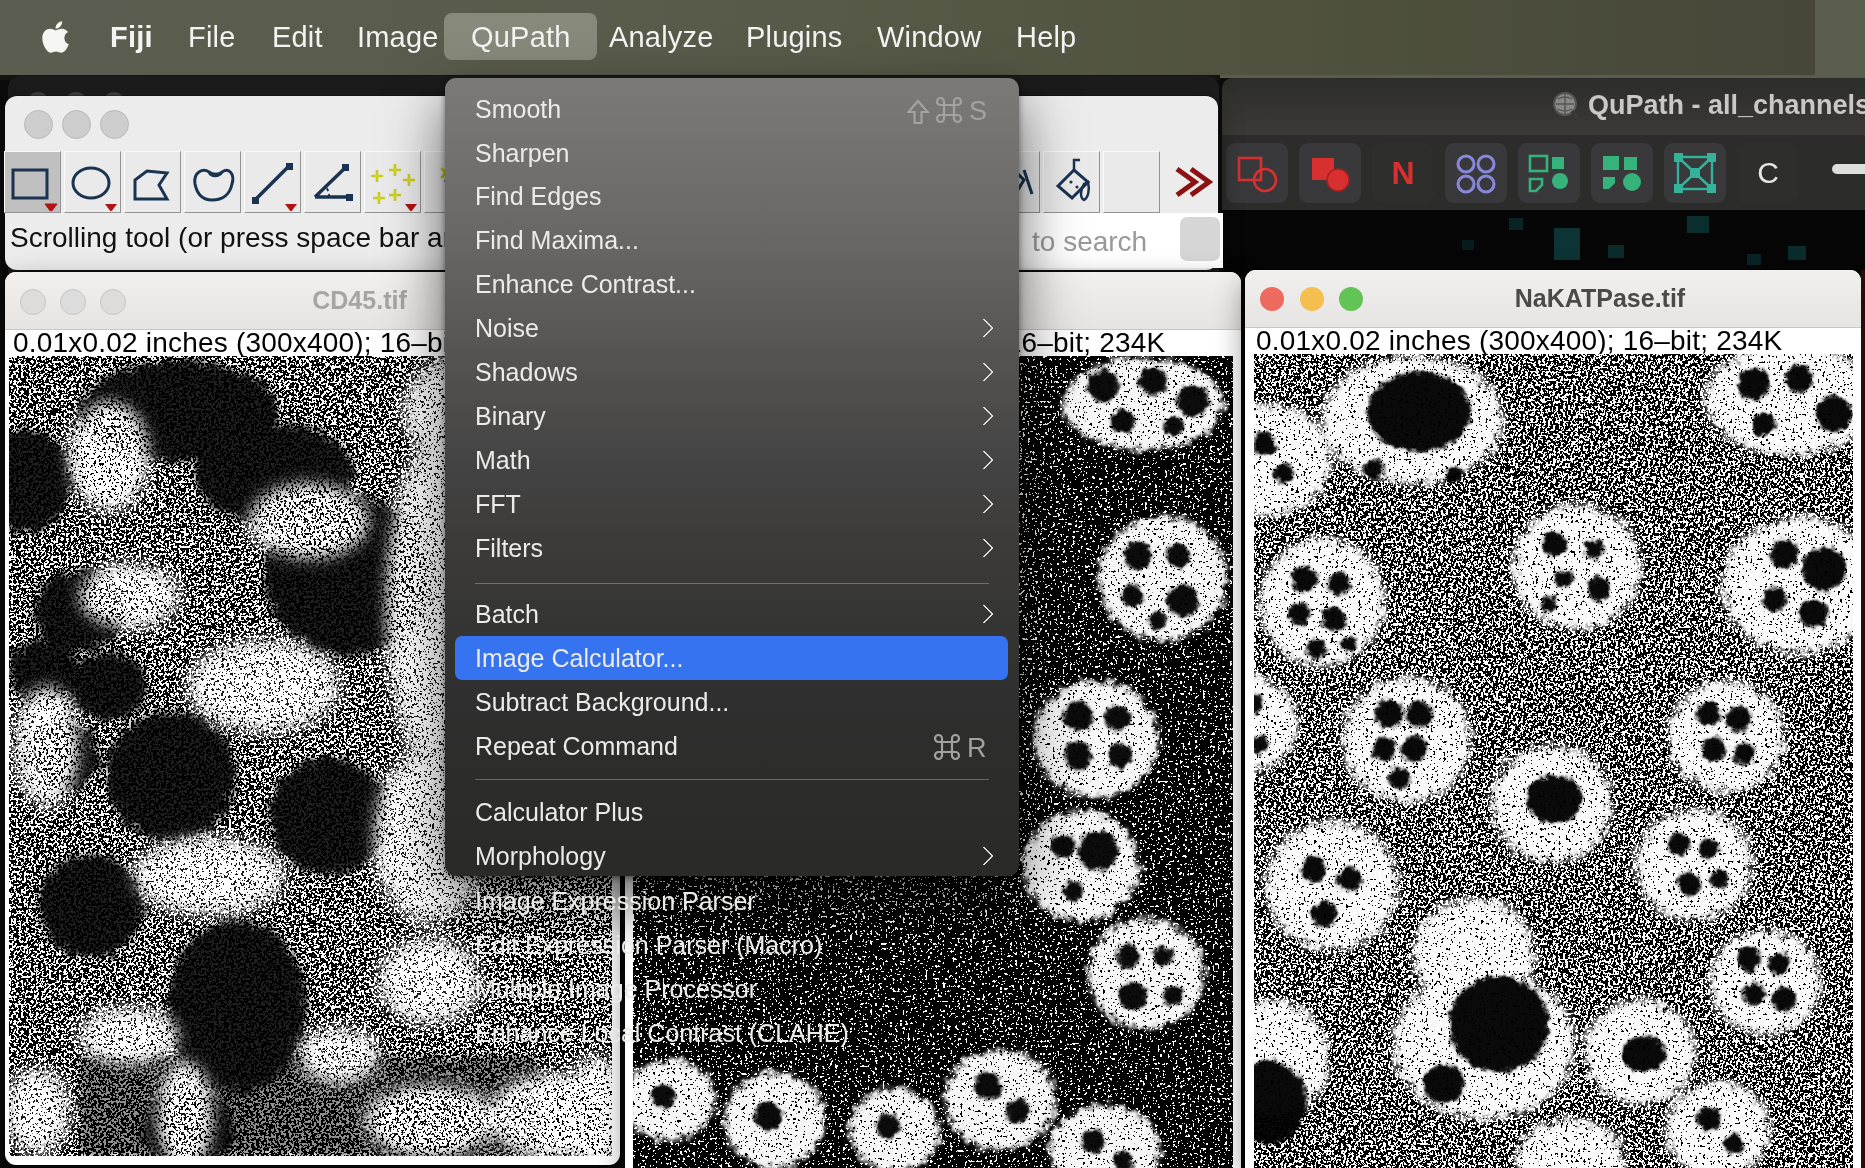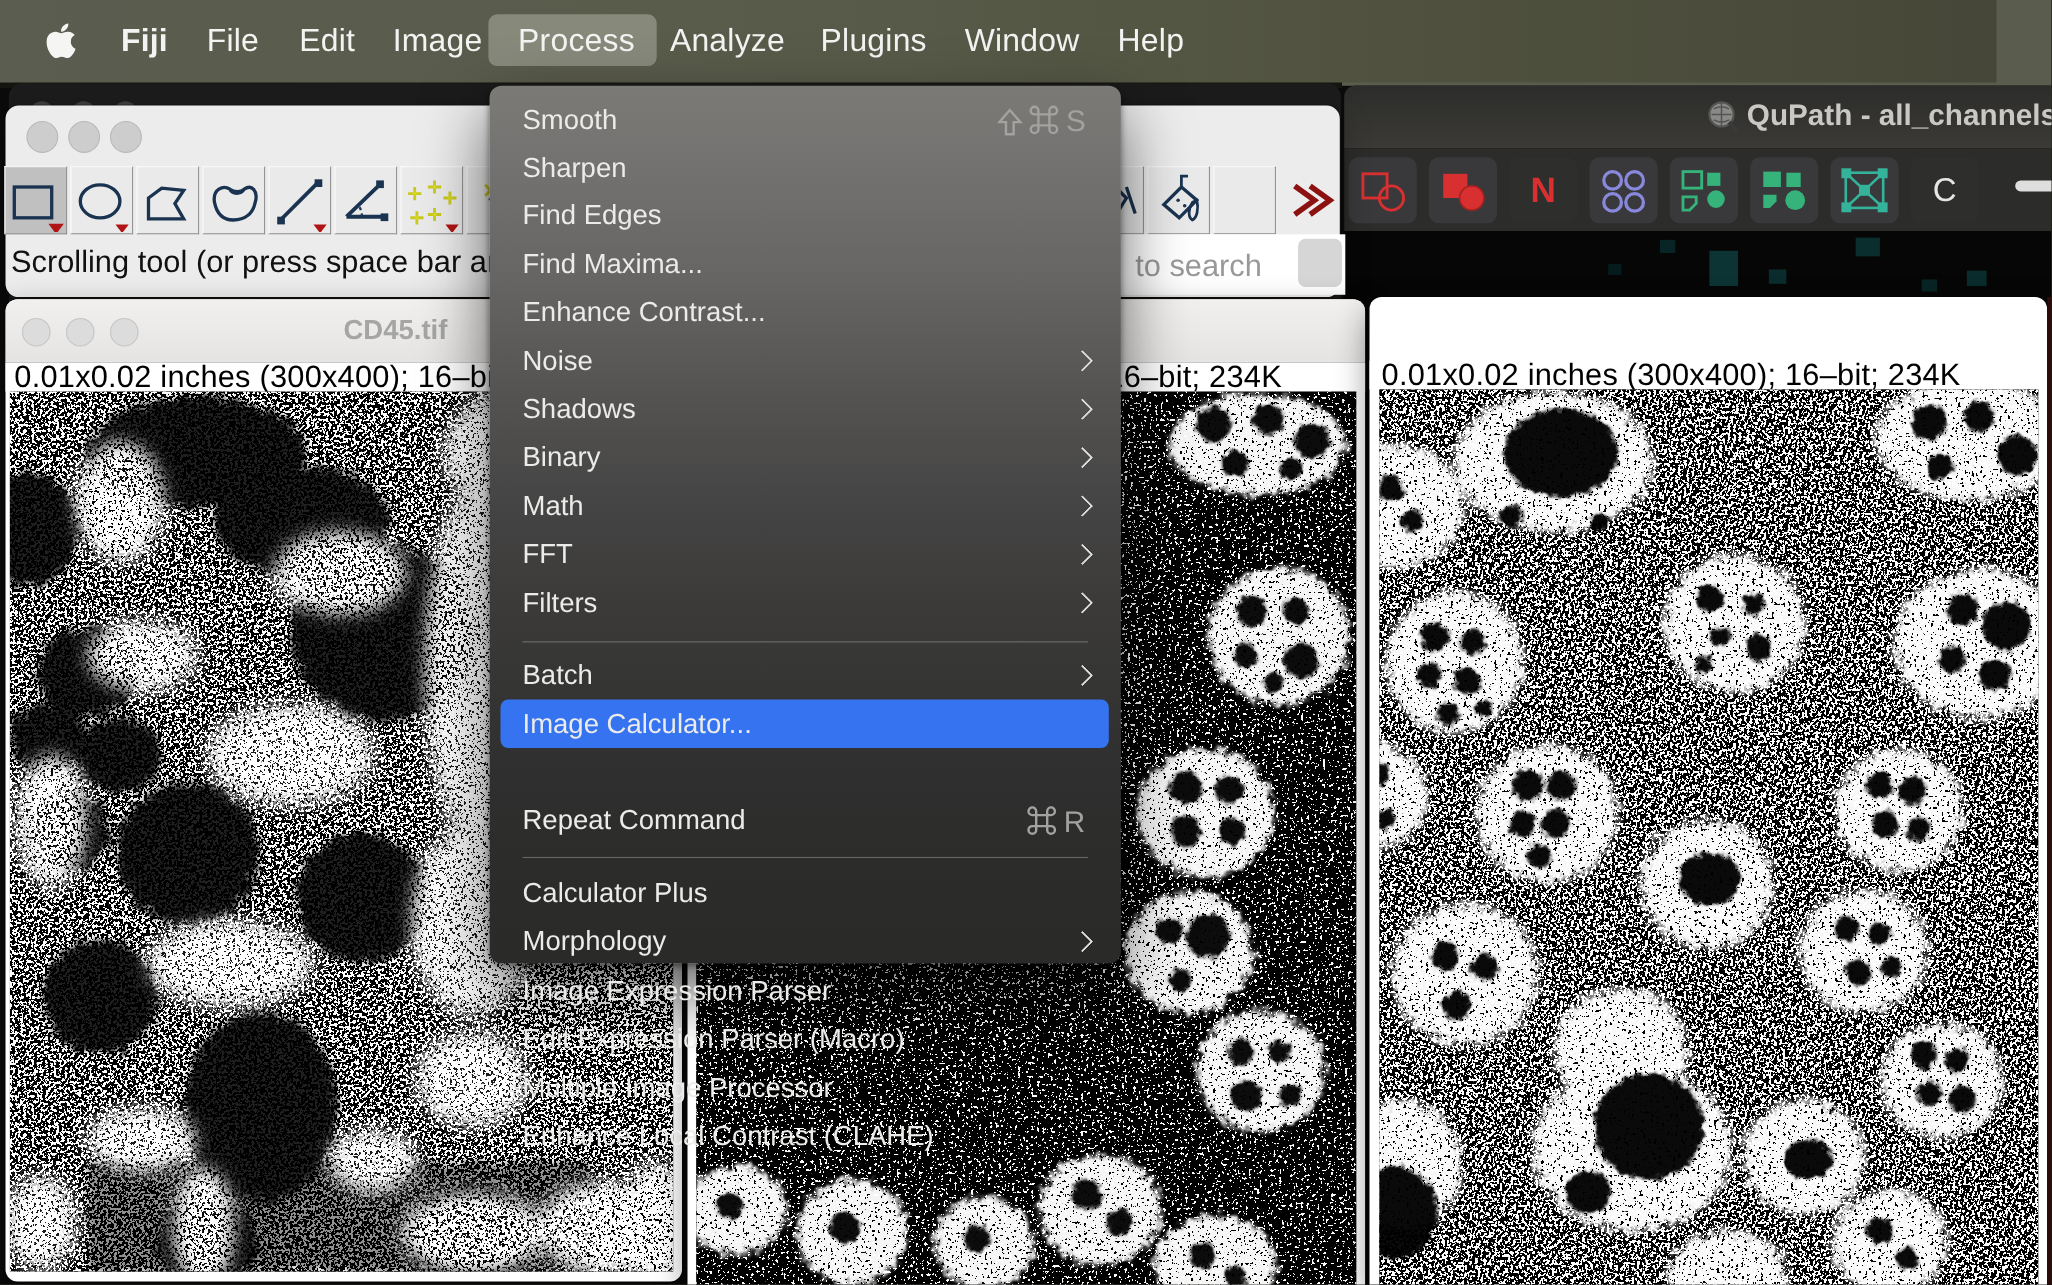--- a/index.html
+++ b/index.html
@@ -392,20 +392,26 @@
           <circle cx="30" cy="740" r="12"></circle>
               <circle cx="135" cy="760" r="14"></circle>
               <circle cx="255" cy="770" r="12"></circle>
         </g>
           </g>
       </svg>
     </div>
   </div>
 
   <div id="nakat" class="imgwin" style="left:1245px;top:270px;width:616px;height:898px;border-radius:11px 11px 0 0;">
+    <div class="titlebar">
+        <span class="t" style="color:#4a4a4a;">NaKATPase.tif</span>
+      <span class="tl" style="left:15px;background:#ed6a5e;"></span>
+      <span class="tl" style="left:55px;background:#f5bf4f;"></span>
+      <span class="tl" style="left:94px;background:#61c454;"></span>
+    </div>
     <div class="caption">
         <span style="left:11px;">0.01x0.02 inches (300x400); 16–bit; 234K</span>
       </div>
     <div class="abs" id="nakimg" style="left:9px;top:84px;width:599px;height:814px;background:#000;">
       <svg width="599" height="814">
         <defs>
           <filter id="fC" x="0" y="0" width="100%" height="100%">
               <feTurbulence type="fractalNoise" baseFrequency="0.4" numOctaves="2" seed="21" stitchTiles="stitch"></feTurbulence>
               <feColorMatrix type="matrix" values="0 0 0 0 1 0 0 0 0 1 0 0 0 0 1 60 60 60 0 -92"></feColorMatrix>
             </filter>
@@ -543,21 +549,21 @@
 
   <div id="menubar">
     <span class="hl"></span>
     <span class="mi" style="left:42px;top:0;" id="applelogo"><svg width="30" height="74" viewBox="0 0 384 512" style="margin-top:19px;height:36px;width:27px;">
           <path fill="#f5f5f3" d="M318.7 268.7c-.2-36.7 16.4-64.4 50-84.8-18.8-26.9-47.2-41.7-84.7-44.6-35.5-2.7-74.3 20.7-88.5 20.7-15 0-49.4-19.7-76.4-19.7C63.3 141.2 4 184.8 4 273.5q0 39.3 14.4 81.2c12.8 36.7 59 126.7 107.2 125.2 25.2-.6 43-17.9 75.8-17.9 31.8 0 48.3 17.9 76.4 17.9 48.6-.7 90.4-82.5 102.6-119.3-65.2-30.7-61.7-90-61.7-91.9zm-56.6-164.2c27.3-32.4 24.8-61.9 24-72.5-24.1 1.4-52 16.4-67.9 34.9-17.5 19.8-27.8 44.3-25.6 71.9 26.1 2 49.9-11.4 69.5-34.3z"></path>
         </svg></span>
     <span class="mi" style="left:110px;font-weight:bold;">Fiji</span>
     <span class="mi" style="left:188px;">File</span>
     <span class="mi" style="left:272px;">Edit</span>
     <span class="mi" style="left:357px;">Image</span>
-    <span class="mi" style="left:471px;">Process</span>
+    <span class="mi" style="left:471px;">QuPath</span>
     <span class="mi" style="left:609px;">Analyze</span>
     <span class="mi" style="left:746px;">Plugins</span>
     <span class="mi" style="left:877px;">Window</span>
     <span class="mi" style="left:1016px;">Help</span>
   </div>
 
   <div id="pmenu">
     <div id="mhl"></div>
     <div class="mitem" style="top:9px;">
         <span class="lab">Smooth</span>
@@ -606,20 +612,23 @@
         <span class="arr"></span>
       </div>
     <div class="msep" style="top:505px;"></div>
     <div class="mitem" style="top:514px;">
         <span class="lab">Batch</span>
         <span class="arr"></span>
       </div>
     <div class="mitem" style="top:558px;">
         <span class="lab">Image Calculator...</span>
       </div>
+    <div class="mitem" style="top:602px;">
+        <span class="lab">Subtract Background...</span>
+      </div>
     <div class="mitem" style="top:646px;">
         <span class="lab">Repeat Command</span>
         <span class="mshort" style="top:8px;"><svg width="56" height="30" viewBox="0 0 56 30" fill="none" stroke="#a2a2a0" stroke-width="2.2">
             <g transform="translate(2,2)">
               <path d="M7 7 L7 3.5 A3.5 3.5 0 1 0 3.5 7 L7 7 M17 7 L20.5 7 A3.5 3.5 0 1 0 17 3.5 L17 7 M17 17 L17 20.5 A3.5 3.5 0 1 0 20.5 17 L17 17 M7 17 L3.5 17 A3.5 3.5 0 1 0 7 20.5 L7 17 M7 7 H17 V17 H7 Z"></path>
             </g>
             <text x="34" y="24" stroke="none" fill="#a2a2a0" font-size="27" font-family="Liberation Sans">R</text>
           </svg></span>
       </div>
     <div class="msep" style="top:701px;"></div>

